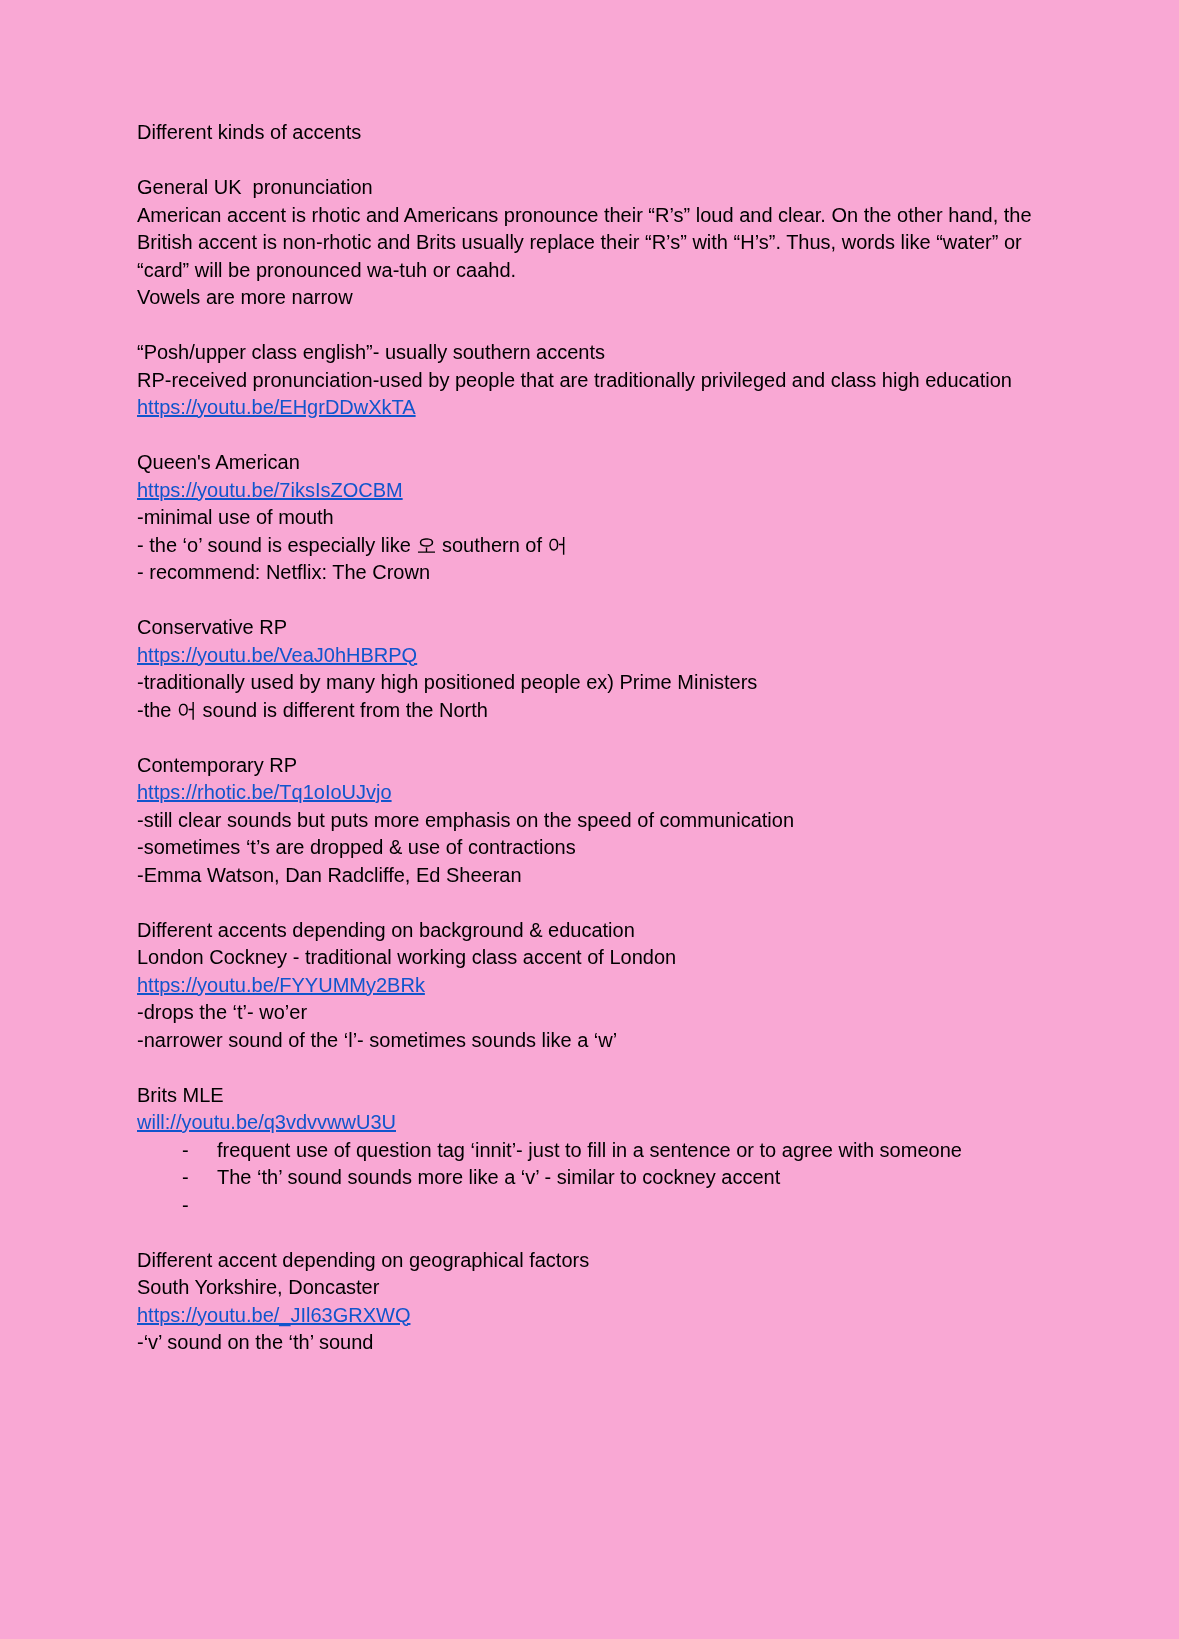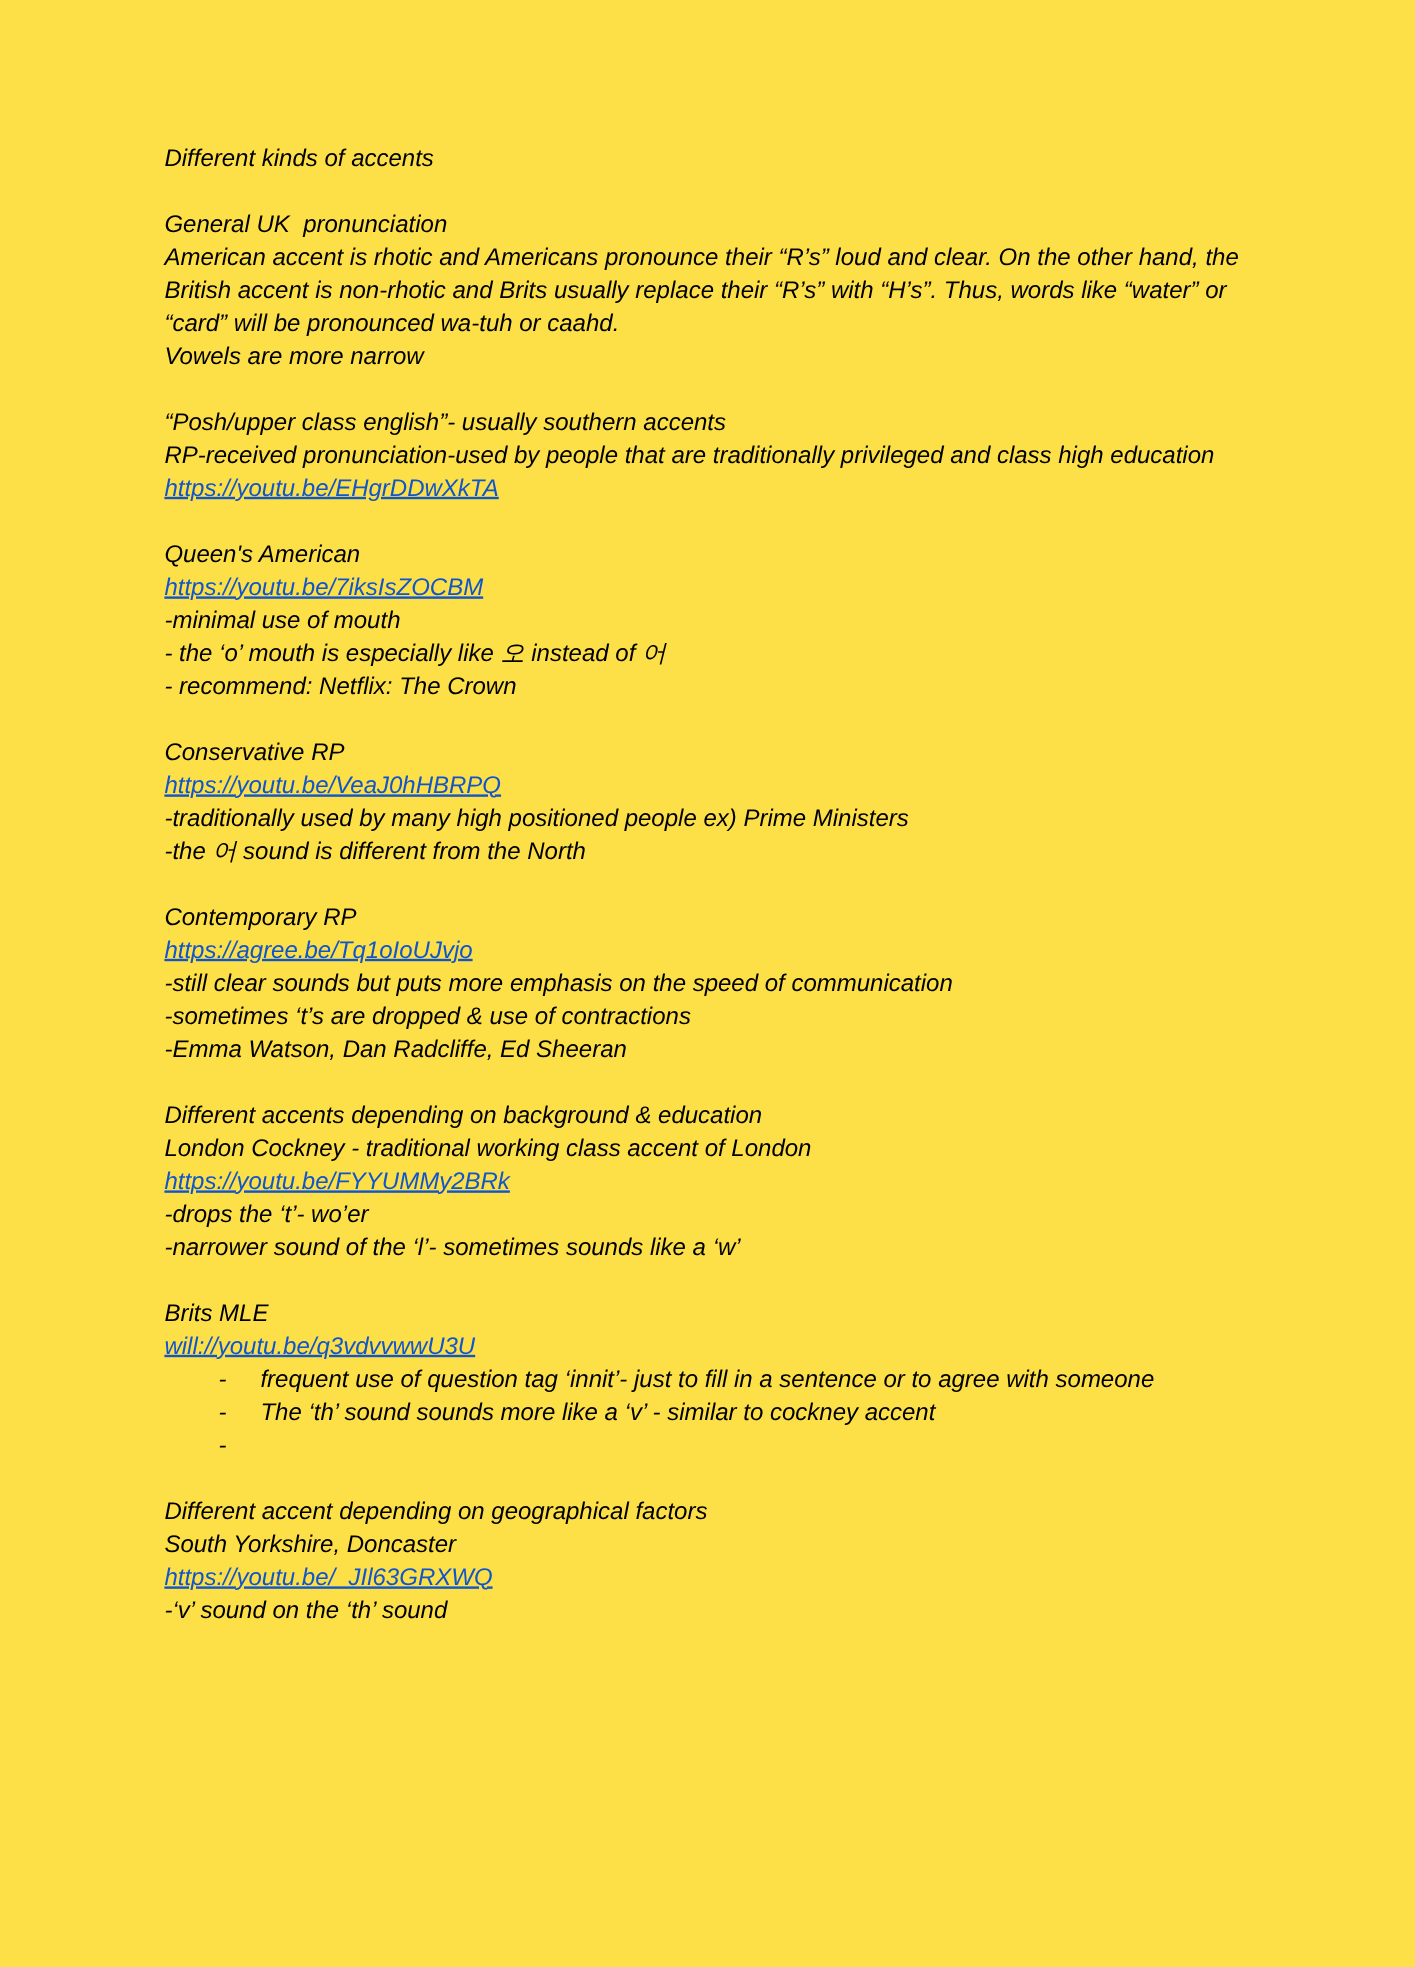--- a/index.html
+++ b/index.html
@@ -5,25 +5,24 @@
   html, body {
     margin: 0;
     padding: 0;
     background: #ffffff;
   }
   .doc-page {
     position: relative;
     width: 1179px;
     height: 1639px;
     margin: 0 auto;
-    background: #fde047;
+    background: #f9a8d4;
     box-sizing: border-box;
     padding: 119px 137px 0 137px;
     overflow: hidden;
-    font-style: italic;
   }
   .doc-content {
     font-family: "Liberation Sans", sans-serif;
     font-size: 20px;
     line-height: 27.5px;
     color: #000000;
   }
   .doc-content p.line {
     margin: 0;
     padding: 0;
@@ -61,30 +60,30 @@
       <p class="line">American accent is rhotic and Americans pronounce their “R’s” loud and clear. On the other hand, the British accent is non-rhotic and Brits usually replace their “R’s” with “H’s”. Thus, words like “water” or “card” will be pronounced wa-tuh or caahd.</p>
       <p class="line">Vowels are more narrow</p>
       <p class="line blank"></p>
       <p class="line">“Posh/upper class english”- usually southern accents</p>
       <p class="line">RP-received pronunciation-used by people that are traditionally privileged and class high education</p>
       <p class="line"><a class="doc-link">https://youtu.be/EHgrDDwXkTA</a></p>
       <p class="line blank"></p>
       <p class="line">Queen's American</p>
       <p class="line"><a class="doc-link">https://youtu.be/7iksIsZOCBM</a></p>
       <p class="line">-minimal use of mouth</p>
-      <p class="line">- the ‘o’ mouth is especially like 오 instead of 어</p>
+      <p class="line">- the ‘o’ sound is especially like 오 southern of 어</p>
       <p class="line">- recommend: Netflix: The Crown</p>
       <p class="line blank"></p>
       <p class="line">Conservative RP</p>
       <p class="line"><a class="doc-link">https://youtu.be/VeaJ0hHBRPQ</a></p>
       <p class="line">-traditionally used by many high positioned people ex) Prime Ministers</p>
       <p class="line">-the 어 sound is different from the North</p>
       <p class="line blank"></p>
       <p class="line">Contemporary RP</p>
-      <p class="line"><a class="doc-link">https://agree.be/Tq1oIoUJvjo</a></p>
+      <p class="line"><a class="doc-link">https://rhotic.be/Tq1oIoUJvjo</a></p>
       <p class="line">-still clear sounds but puts more emphasis on the speed of communication</p>
       <p class="line">-sometimes ‘t’s are dropped &amp; use of contractions</p>
       <p class="line">-Emma Watson, Dan Radcliffe, Ed Sheeran</p>
       <p class="line blank"></p>
       <p class="line">Different accents depending on background &amp; education</p>
       <p class="line">London Cockney - traditional working class accent of London</p>
       <p class="line"><a class="doc-link">https://youtu.be/FYYUMMy2BRk</a></p>
       <p class="line">-drops the ‘t’- wo’er</p>
       <p class="line">-narrower sound of the ‘l’- sometimes sounds like a ‘w’</p>
       <p class="line blank"></p>

